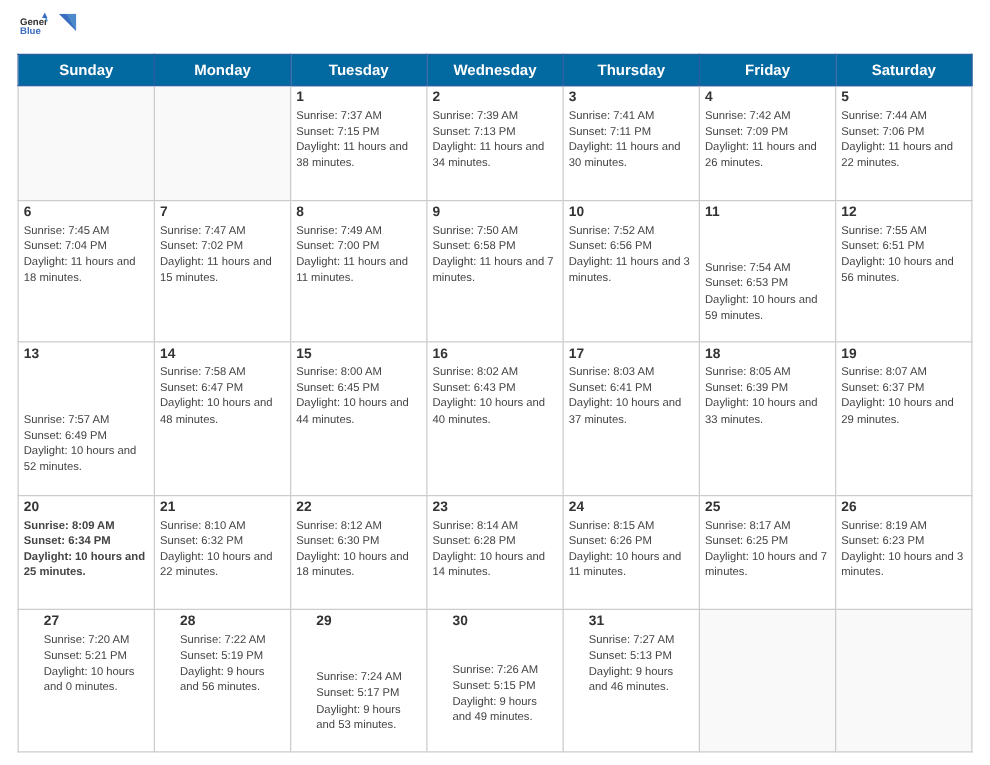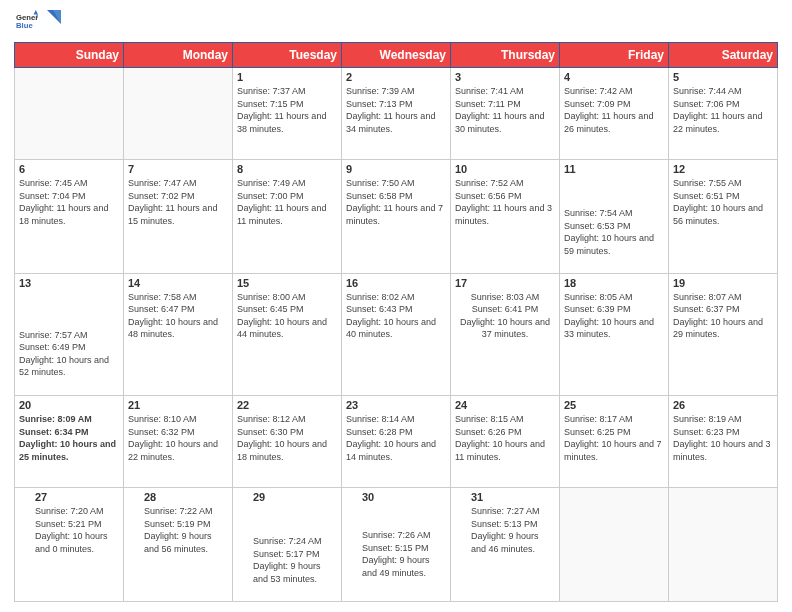--- a/index.html
+++ b/index.html
@@ -47,26 +47,26 @@
       color: #555;
       margin-top: 2px;
     }
     .calendar {
       flex: 1;
       border-collapse: collapse;
       width: 100%;
       table-layout: fixed;
     }
     .calendar thead th {
-      background: #ef4444;
+      background: #0369a1;
       color: #fff;
       font-size: 12px;
       font-weight: bold;
       padding: 5px 4px;
-      text-align: right;
+      text-align: center;
       border: 1px solid #2a5ca0;
       margin-top: 29px;
     }
     .calendar tbody td {
       border: 1px solid #ccc;
       vertical-align: top;
       padding: 3px 4px;
       font-size: 9.5px;
       color: #333;
       height: 82px;
@@ -230,21 +230,21 @@
 Daylight: 10 hours and 44 minutes.</div>
           </td>
           <td>
             <span class="day-num">16</span>
             <div class="day-info" style="white-space: pre-line;">Sunrise: 8:02 AM
 Sunset: 6:43 PM
 Daylight: 10 hours and 40 minutes.</div>
           </td>
           <td>
             <span class="day-num">17</span>
-            <div class="day-info" style="white-space: pre-line; text-align: center;">Sunrise: 8:03 AM
+            <div class="day-info" style="white-space: pre-line;">Sunrise: 8:03 AM
 Sunset: 6:41 PM
 Daylight: 10 hours and 37 minutes.</div>
           </td>
           <td>
             <span class="day-num">18</span>
             <div class="day-info" style="white-space: pre-line;">Sunrise: 8:05 AM
 Sunset: 6:39 PM
 Daylight: 10 hours and 33 minutes.</div>
           </td>
           <td>

